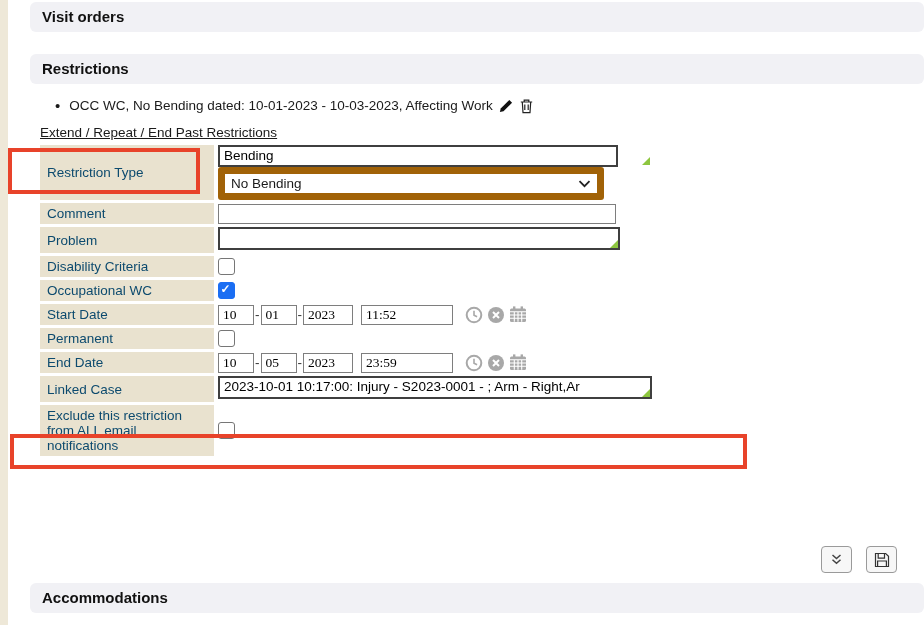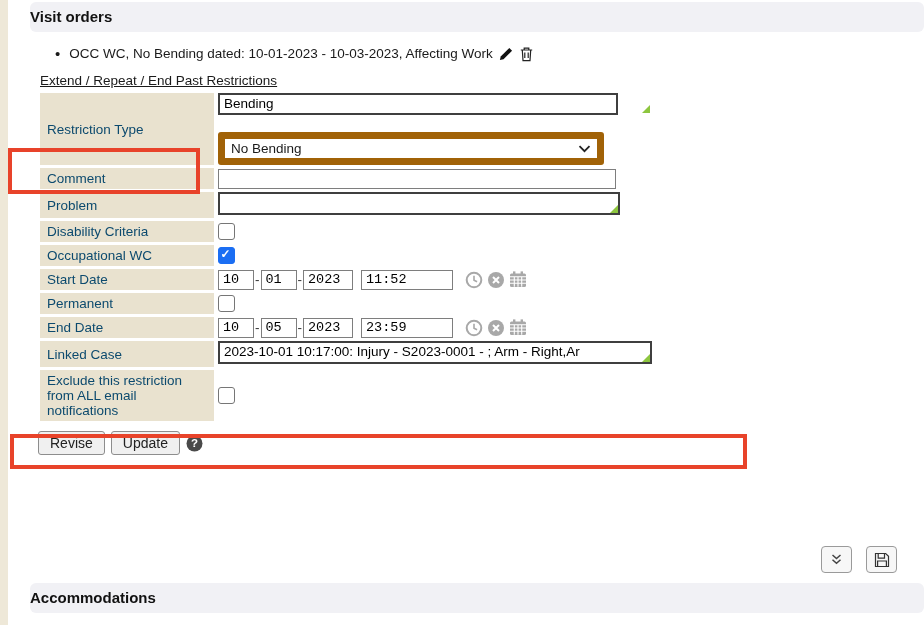--- a/index.html
+++ b/index.html
@@ -1,43 +1,43 @@
 <!DOCTYPE html>
 <html><head>
 <meta charset="utf-8">
 <style>
   html,body{margin:0;padding:0;width:924px;height:625px;overflow:hidden;background:#fff;
     font-family:"Liberation Sans", sans-serif;color:#1a1a1a;}
   .left-strip{position:absolute;left:0;top:0;width:8px;height:625px;background:#eee8d8;}
   .main{position:absolute;left:0;top:0;width:924px;}
   .bar{margin-left:30px;background:#f1f1f5;border-radius:6px;height:30px;line-height:30px;
-    padding-left:0;font-weight:700;font-size:15px;color:#111;}
+    padding-left:12px;font-weight:700;font-size:15px;color:#111;}
   .bar-visit{margin-top:2px;}
   .bar-restrictions{margin-top:22px;}
   .bullet-row{margin:13px 0 0 55px;font-size:13.5px;display:flex;align-items:center;gap:5px;}
   .bullet-dot{font-size:15px;margin-right:4px;}
   .icon-btn{display:inline-flex;align-items:center;justify-content:center;cursor:pointer;}
   .extend-link{display:inline-block;margin:11px 0 2px 40px;font-size:13.5px;color:#1a1a1a;
     text-decoration:underline;cursor:pointer;}
   table.form{border-collapse:separate;border-spacing:4px 3px;margin-left:36px;}
   td.lbl{width:160px;background:#e9e2cf;padding:3px 7px;font-size:13.5px;vertical-align:middle;color:#0c4a6e;}
   td.fld{padding:0;vertical-align:middle;font-size:13.5px;}
-  .stack{display:flex;flex-direction:column;gap:17px;}
+  .stack{display:flex;flex-direction:column;gap:0;}
   .ta-wrap{position:relative;display:inline-block;line-height:0;}
   textarea.ta{font-family:"Liberation Sans", sans-serif;font-size:13.5px;border:2px solid #3f3f3f;
     padding:1px 4px;resize:none;overflow:hidden;background:#fff;line-height:16px;display:block;}
   .ta-bending{width:388px;height:16px;}
   .ta-problem{width:390px;height:17px;}
   .ta-provider{width:390px;height:17px;}
   .ta-linked{width:422px;height:17px;white-space:pre;}
   .grip{position:absolute;right:2px;bottom:2px;width:0;height:0;
     border-left:8px solid transparent;border-bottom:8px solid #8dc63f;}
   .select-box{width:360px;height:19px;border:7px solid #a16207;border-radius:3px;background:#fff;
     display:flex;align-items:center;justify-content:space-between;padding:0 6px;cursor:pointer;}
-  input.txt{font-family:Liberation Mono, monospace;font-size:13.5px;border:1px solid #7e7e7e;
+  input.txt{font-family:Liberation Serif, serif;font-size:13.5px;border:1px solid #7e7e7e;
     padding:1px 4px;height:16px;background:#fff;}
   .w-comment{width:388px;}
   .d2{width:26px;}
   .d4{width:40px;}
   .dtime{width:82px;margin-left:8px;}
   .dash{margin:0 1px;color:#333;}
   .date-row{display:flex;align-items:center;}
   .date-icons{display:inline-flex;align-items:center;gap:4px;margin-left:12px;}
   .cb{display:inline-block;width:15px;height:15px;border:1px solid #767676;border-radius:3px;
     background:#fff;position:relative;cursor:pointer;vertical-align:middle;}
@@ -59,20 +59,23 @@
 <body>
 
 <div class="left-strip"></div>
 
 <div class="main">
 
   <div class="bar bar-visit">
     <span>Visit orders</span>
   </div>
 
+  <div class="bar bar-restrictions">
+    <span>Restrictions</span>
+  </div>
 
   <div class="bullet-row">
     <span class="bullet-dot">•</span>
     <span>OCC WC, No Bending dated: 10-01-2023 - 10-03-2023, Affecting Work</span>
     <span class="icon-btn">
       <svg width="16" height="16" viewBox="0 0 16 16">
           <path d="M11.3 1.9l2.8 2.8-8.6 8.6-3.6.8.8-3.6z" fill="#111"></path>
         </svg>
     </span>
     <span class="icon-btn">
@@ -218,30 +221,20 @@
       </td>
     </tr>
 
     <tr>
       <td class="lbl">Exclude this restriction from ALL email notifications</td>
       <td class="fld"><span class="cb"></span></td>
     </tr>
   </tbody>
     </table>
 
-  <div class="btn-row">
-    <button class="btn">Revise</button>
-    <button class="btn">Update</button>
-    <span class="icon-btn">
-      <svg width="17" height="17" viewBox="0 0 17 17">
-          <circle cx="8.5" cy="8.5" r="8" fill="#4a4a4a"></circle>
-          <text x="8.5" y="12.4" text-anchor="middle" font-size="11.5" font-weight="bold" fill="#fff" font-family="Liberation Sans, sans-serif">?</text>
-        </svg>
-    </span>
-  </div>
 
 </div>
 
 <div class="corner-btns">
   <div class="mini-btn">
     <svg width="15" height="13" viewBox="0 0 15 13" fill="none" stroke="#444" stroke-width="1.5">
         <path d="M3.5 2l4 3.5L11.5 2M3.5 6.8l4 3.5 4-3.5"></path>
       </svg>
   </div>
   <div class="mini-btn">

